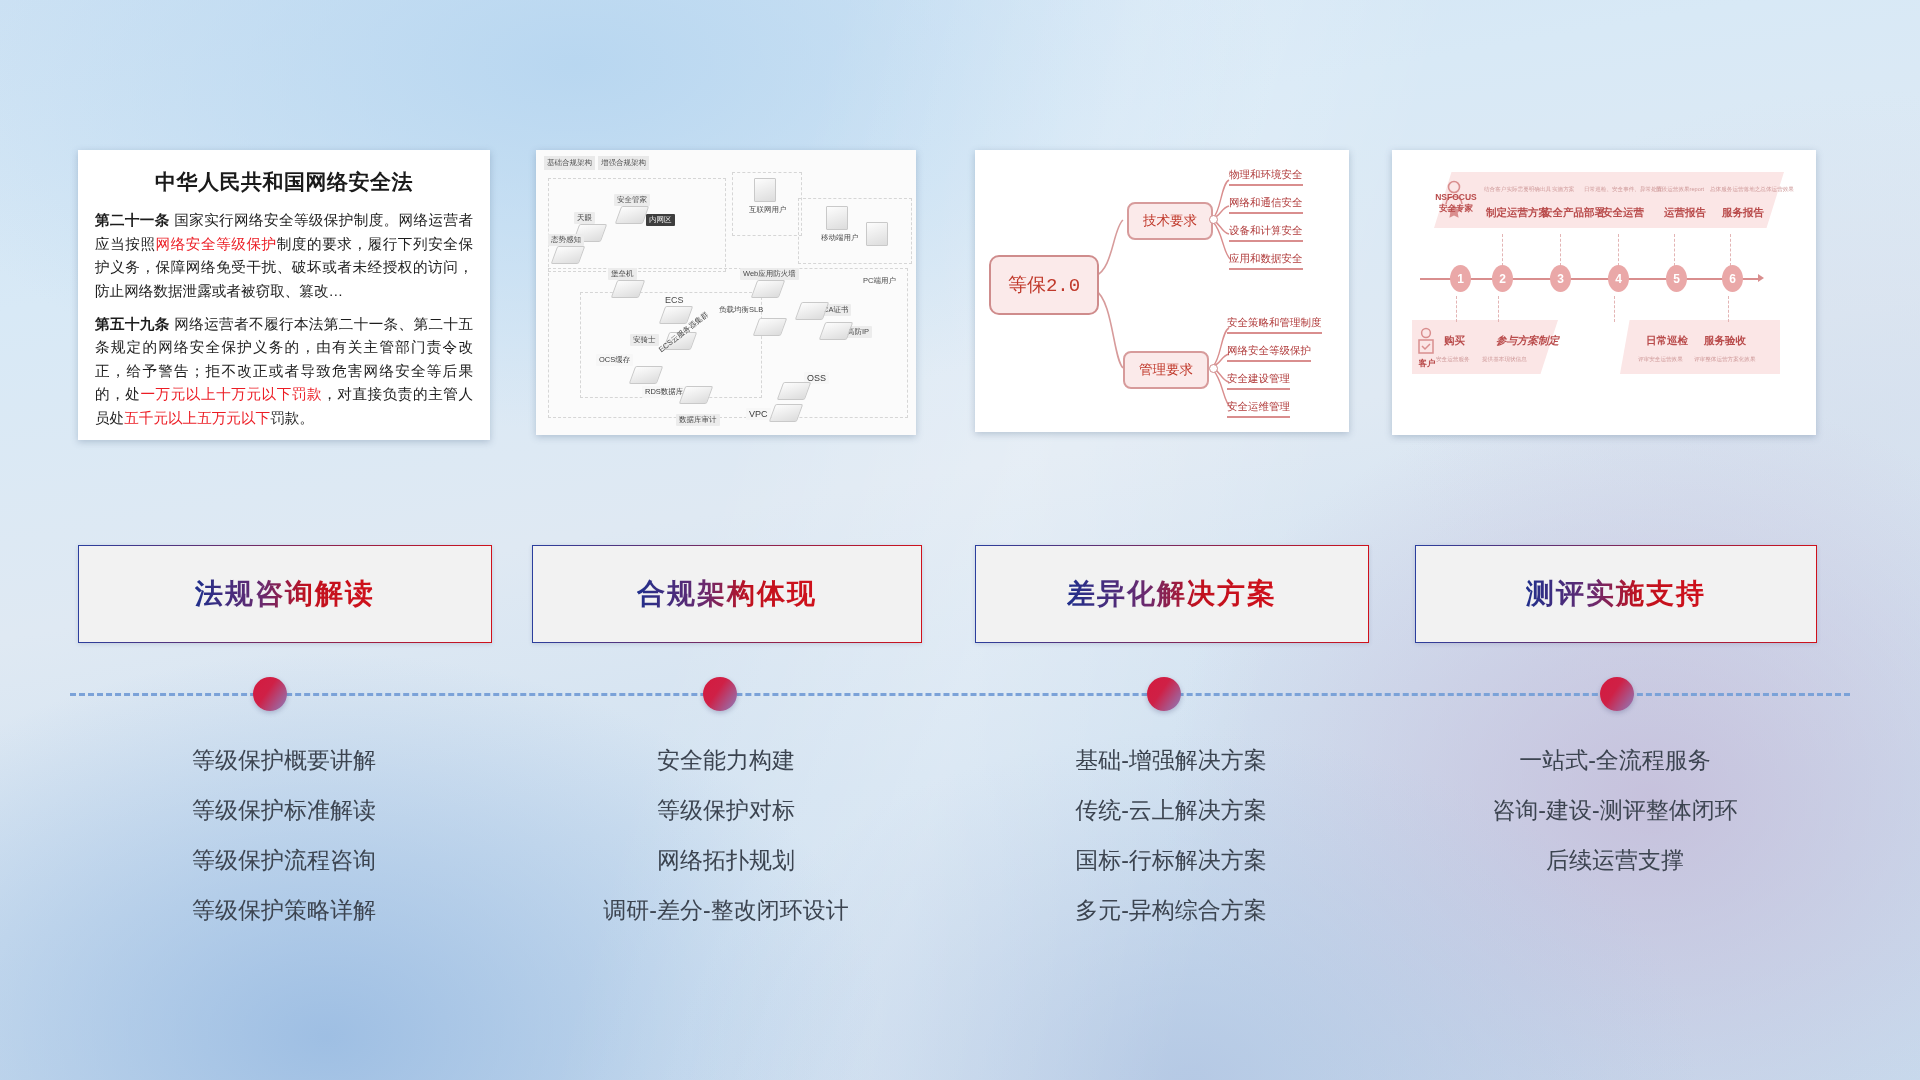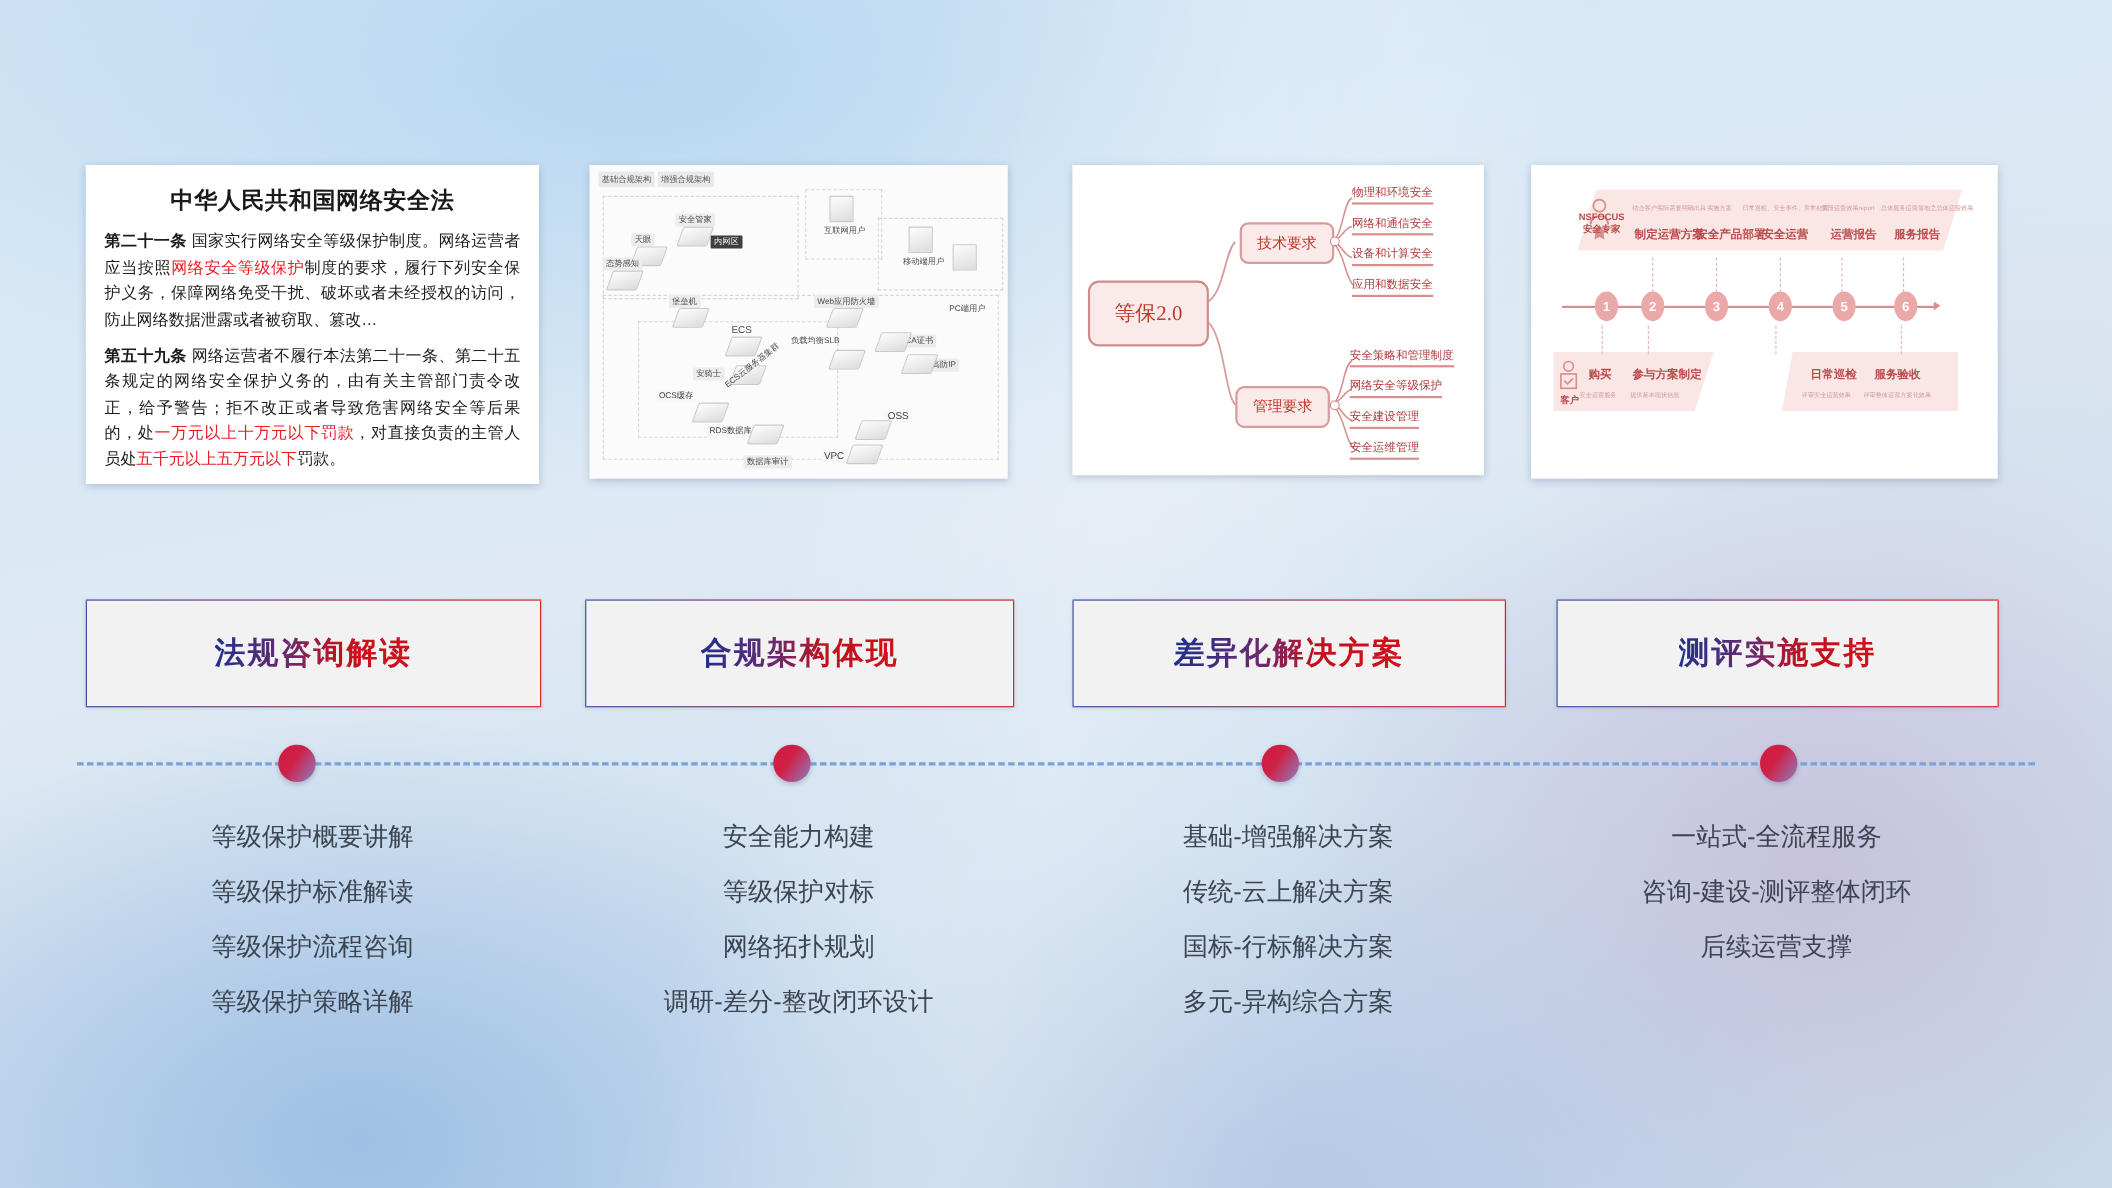--- a/index.html
+++ b/index.html
@@ -47,21 +47,21 @@
           background:#ececec;padding:1px 3px;border-radius:1px;}
   .nd .lb.pl{background:#f7f7f7;color:#3a3a3a;}
   .nd .lb.dk{background:#3e3e3e;color:#f2f2f2;}
   .nd .lb.nb{background:transparent;}
 
   
   .mm{position:relative;width:100%;height:100%;background:#fff;}
   .mm .root{position:absolute;left:14px;top:105px;width:106px;height:56px;
             background:#fbeaea;border:2.5px solid #cf8c8c;border-radius:10px;
             display:flex;align-items:center;justify-content:center;
-            font-size:19px;color:#c0392b;font-family:Liberation Serif, serif;}
+            font-size:19px;color:#c0392b;font-family:Liberation Mono, monospace;}
   .mm .br{position:absolute;width:82px;height:34px;background:#fbeaea;
           border:2px solid #d79b9b;border-radius:8px;
           display:flex;align-items:center;justify-content:center;
           font-size:13.5px;color:#c0392b;font-family:"Liberation Serif",serif;}
   .mm .br.b1{left:152px;top:52px;}
   .mm .br.b2{left:148px;top:201px;}
   .mm .leaf{position:absolute;font-size:10.5px;color:#b03a3a;white-space:nowrap;
             font-family:"Liberation Serif",serif;padding-bottom:2px;border-bottom:2px solid #d98e8e;}
   .mm svg{position:absolute;inset:0;}
   .mm .dot{position:absolute;width:7px;height:7px;border:1.4px solid #cf8c8c;border-radius:50%;background:#fff;}
@@ -309,21 +309,21 @@
 
       <svg style="position:absolute;left:24px;top:176px;" width="20" height="36">
         <circle cx="10" cy="7" r="4.4" stroke="#d98e8e" stroke-width="1.5" fill="none"></circle>
         <rect x="3" y="14" width="14" height="13" stroke="#d98e8e" stroke-width="1.5" fill="none"></rect>
         <path d="M6 20 l3 3 5-5" stroke="#d98e8e" stroke-width="1.5" fill="none"></path>
       </svg>
       <div class="who" style="left:22px;top:208px;width:26px;">客户</div>
 
       <div class="hd" style="left:52px;top:184px;">购买</div>
       <div class="sm" style="left:44px;top:206px;">安全运营服务</div>
-      <div class="hd" style="left:92px;top:184px;">参与方案制定</div>
+      <div class="hd" style="left:104px;top:184px;font-style:italic;">参与方案制定</div>
       <div class="sm" style="left:90px;top:206px;">提供基本现状信息</div>
       <div class="hd" style="left:254px;top:184px;">日常巡检</div>
       <div class="sm" style="left:246px;top:206px;">评审安全运营效果</div>
       <div class="hd" style="left:312px;top:184px;">服务验收</div>
       <div class="sm" style="left:302px;top:206px;">评审整体运营方案化效果</div>
     </div>
   </div>
 </div>
 
 <div class="banners">

